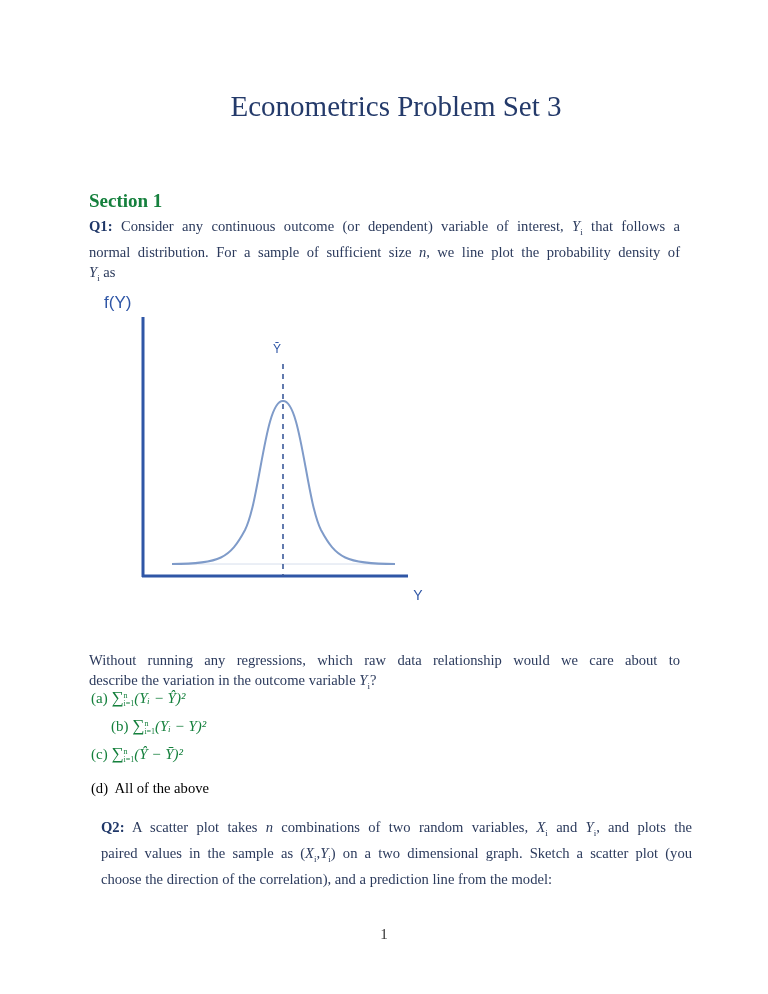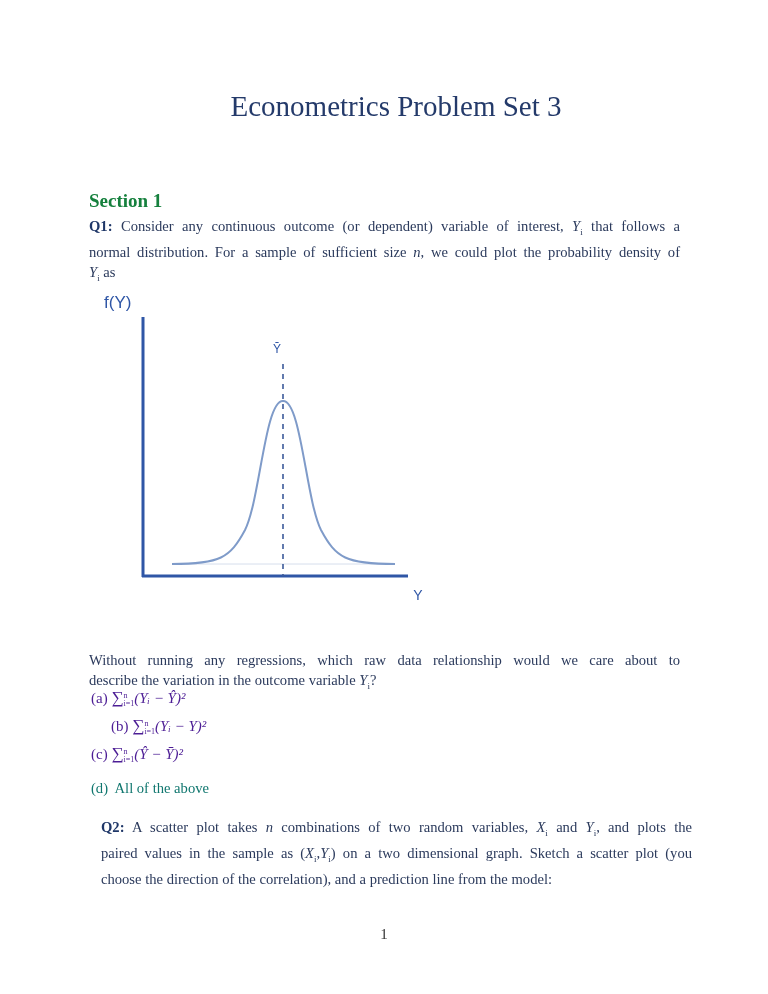--- a/index.html
+++ b/index.html
@@ -13,41 +13,41 @@
           font-size: 14.6px; line-height: 20px; color: #2b3a5c; text-align: justify; }
   .para b { color: #1f3768; }
   .para i { font-style: italic; }
   .sub { font-size: 9px; vertical-align: sub; }
   .q1 { top: 216px; }
   .q1 .l1 { display: block; text-align: justify; text-align-last: justify; }
   .q1 .l2 { display: block; text-align: justify; text-align-last: justify; }
   .without { top: 650px; }
   .without .l1 { display: block; text-align: justify; text-align-last: justify; }
   .opt { position: absolute; left: 91px; font-family: "Liberation Serif", serif;
-         font-size: 15px; color: #4c1d95; }
+         font-size: 15px; color: #15803d; }
   .opt-d { position: absolute; left: 91px; top: 780px; font-family: "Liberation Serif", serif;
-           font-size: 14.6px; color: #0f766e; }
+           font-size: 14.6px; color: #000000; }
   .q2 { top: 817px; margin-left: 12px; }
   .q2 .l1, .q2 .l2 { display: block; text-align: justify; text-align-last: justify; }
   .pagenum { position: absolute; left: 0; width: 768px; top: 926px; text-align: center;
              font-family: "Liberation Serif", serif; font-size: 15px; color: #333; }
   .chart { position: absolute; left: 90px; top: 280px; }
   .sumsym { font-size: 17px; }
   .lims { font-size: 8px; display: inline-block; vertical-align: middle; line-height: 8px; }
 </style>
 </head>
 <body>
 
 <div class="title">Econometrics Problem Set 3</div>
 
 <div class="section">Section 1</div>
 
 <div class="para q1">
   <span class="l1"><b>Q1:</b> <span>Consider any continuous outcome (or dependent) variable of interest,</span> <i>Y</i><span class="sub">i</span> <span>that follows a</span></span>
-  <span class="l2"><span>normal distribution. For a sample of sufficient size</span> <i>n</i><span>, we could plot the probability density of</span></span>
+  <span class="l2"><span>normal distribution. For a sample of sufficient size</span> <i>n</i><span>, we line plot the probability density of</span></span>
   <span><i>Y</i><span class="sub">i</span> <span>as</span></span>
 </div>
 
 <div class="chart">
   <svg width="340" height="330" viewBox="0 0 340 330">
     <text x="14" y="28" font-family="Liberation Sans, sans-serif" font-size="17" fill="#2f56a6">f(Y)</text>
     <line x1="53" y1="37" x2="53" y2="297" stroke="#2f56a6" stroke-width="3"></line>
     <line x1="52" y1="296" x2="318" y2="296" stroke="#2f56a6" stroke-width="3"></line>
     <line x1="82" y1="284" x2="305" y2="284" stroke="#d6deec" stroke-width="1"></line>
     <text x="187" y="73" font-family="Liberation Sans, sans-serif" font-size="12" fill="#2f56a6" text-anchor="middle">Ȳ</text>

